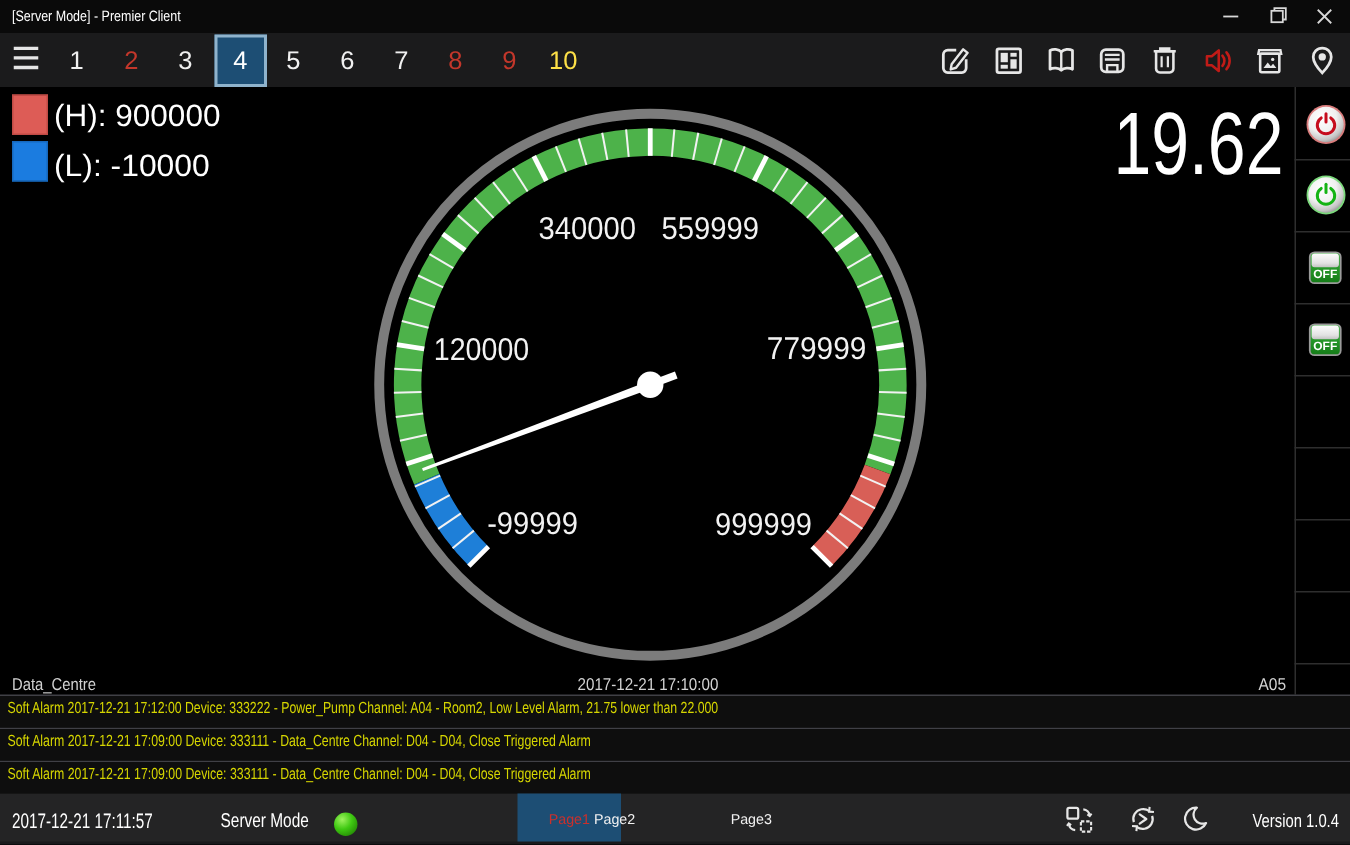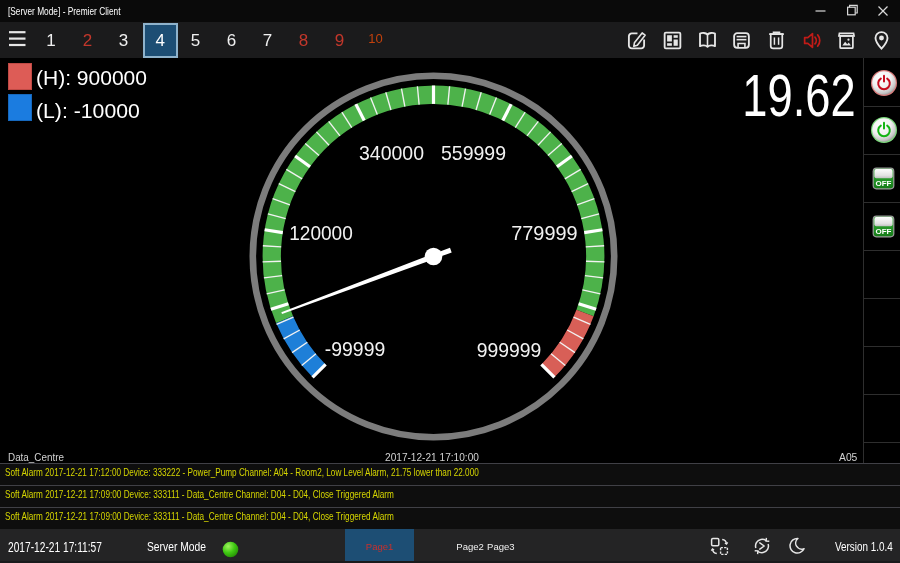--- a/index.html
+++ b/index.html
@@ -38,21 +38,21 @@
 <div class="abs" style="left:143px;top:22.7px;width:34.5px;height:35.2px;background:#1d4e74;border:2px solid #8fb3cc"></div>
 <div style="position:absolute;left:33px;top:30.6px;width:36px;text-align:center;font-size:17px;color:#f0f0f0">1</div>
 <div style="position:absolute;left:69.5px;top:30.6px;width:36px;text-align:center;font-size:17px;color:#c3372b">2</div>
 <div style="position:absolute;left:105.5px;top:30.6px;width:36px;text-align:center;font-size:17px;color:#f0f0f0">3</div>
 <div style="position:absolute;left:142.2px;top:30.6px;width:36px;text-align:center;font-size:17px;color:#ffffff">4</div>
 <div style="position:absolute;left:177.5px;top:30.6px;width:36px;text-align:center;font-size:17px;color:#f0f0f0">5</div>
 <div style="position:absolute;left:213.5px;top:30.6px;width:36px;text-align:center;font-size:17px;color:#f0f0f0">6</div>
 <div style="position:absolute;left:249.5px;top:30.6px;width:36px;text-align:center;font-size:17px;color:#f0f0f0">7</div>
 <div style="position:absolute;left:285.5px;top:30.6px;width:36px;text-align:center;font-size:17px;color:#c3372b">8</div>
 <div style="position:absolute;left:321.5px;top:30.6px;width:36px;text-align:center;font-size:17px;color:#c3372b">9</div>
-<div style="position:absolute;left:357.5px;top:30.6px;width:36px;text-align:center;font-size:13px;color:#c2410c">10</div>
+<div style="position:absolute;left:357.5px;top:30.6px;width:36px;text-align:center;font-size:17px;color:#fde047">10</div>
 <svg style="position:absolute;left:622.5px;top:26.5px" width="27" height="27" viewBox="0 0 22 22">
     <path d="M17.2 10.2 V15 a2.4 2.4 0 0 1 -2.4 2.4 H7.2 A2.4 2.4 0 0 1 4.8 15 V7.6 a2.4 2.4 0 0 1 2.4 -2.4 h4.6" fill="none" stroke="#e6e6e6" stroke-width="1.5"></path>
 <path d="M9.3 12.9 l6.3 -8.1 2.4 1.9 -6.3 8.1 -2.9 0.9 z" fill="none" stroke="#e6e6e6" stroke-width="1.3" stroke-linejoin="round"></path>
   </svg>
 <svg style="position:absolute;left:658.5px;top:26.5px" width="27" height="27" viewBox="0 0 22 22">
     <rect x="4.6" y="4.6" width="12.8" height="12.8" rx="1" fill="none" stroke="#e6e6e6" stroke-width="1.5"></rect>
 <rect x="6.6" y="6.7" width="3.9" height="5.1" fill="#e6e6e6"></rect>
 <rect x="6.6" y="13.2" width="3.9" height="2.1" fill="#e6e6e6"></rect>
 <rect x="11.9" y="6.7" width="3.4" height="2.1" fill="#e6e6e6"></rect>
 <rect x="11.9" y="10.2" width="3.4" height="5.1" fill="#e6e6e6"></rect>
@@ -230,21 +230,21 @@
 <stop offset="0%" stop-color="#9ef25e"></stop>
         <stop offset="55%" stop-color="#3fc912"></stop>
         <stop offset="100%" stop-color="#279006"></stop>
 </radialGradient>
     </defs>
 <circle cx="8.5" cy="8.5" r="7.8" fill="url(#gled)"></circle>
 </svg>
 <div class="abs" style="left:0;top:560.5px;width:900px;height:2.5px;background:#1a1a1c"></div>
 <div class="abs" style="left:344.8px;top:529px;width:69.5px;height:31.5px;background:#1d4e74"></div>
 <div class="abs" style="left:344.8px;top:540.5px;width:69.5px;text-align:center;font-size:9.5px;color:#c9302c">Page1</div>
-<div class="abs" style="left:411px;top:540.5px;width:72.8px;text-align:right;font-size:9.5px;color:#f0f0f0">Page2</div>
+<div class="abs" style="left:396px;top:540.5px;width:72.8px;text-align:left;font-size:9.5px;color:#f0f0f0">Page2</div>
 <div class="abs" style="left:487.1px;top:540.5px;width:68px;font-size:9.5px;color:#f0f0f0">Page3</div>
 <svg class="abs" style="left:710px;top:537px" width="19" height="19" viewBox="0 0 19 19">
 <rect x="1.6" y="1.6" width="7.2" height="7.2" rx="1.2" fill="none" stroke="#e6e6e6" stroke-width="1.5"></rect>
 <path d="M12.2 2.6 a4.6 4.6 0 0 1 4.2 4.2" fill="none" stroke="#e6e6e6" stroke-width="1.5"></path>
 <path d="M14.9 5.9 l1.6 1.2 1.2 -1.7" fill="none" stroke="#e6e6e6" stroke-width="1.3"></path>
 <path d="M6.8 16.4 a4.6 4.6 0 0 1 -4.2 -4.2" fill="none" stroke="#e6e6e6" stroke-width="1.5"></path>
 <path d="M4.1 13.1 l-1.6 -1.2 -1.2 1.7" fill="none" stroke="#e6e6e6" stroke-width="1.3"></path>
 <rect x="10.6" y="10.6" width="6.8" height="6.8" fill="none" stroke="#e6e6e6" stroke-width="1.4" stroke-dasharray="2.3 1.2"></rect>
 </svg>
 <svg class="abs" style="left:753px;top:537px" width="18" height="18" viewBox="0 0 18 18">

